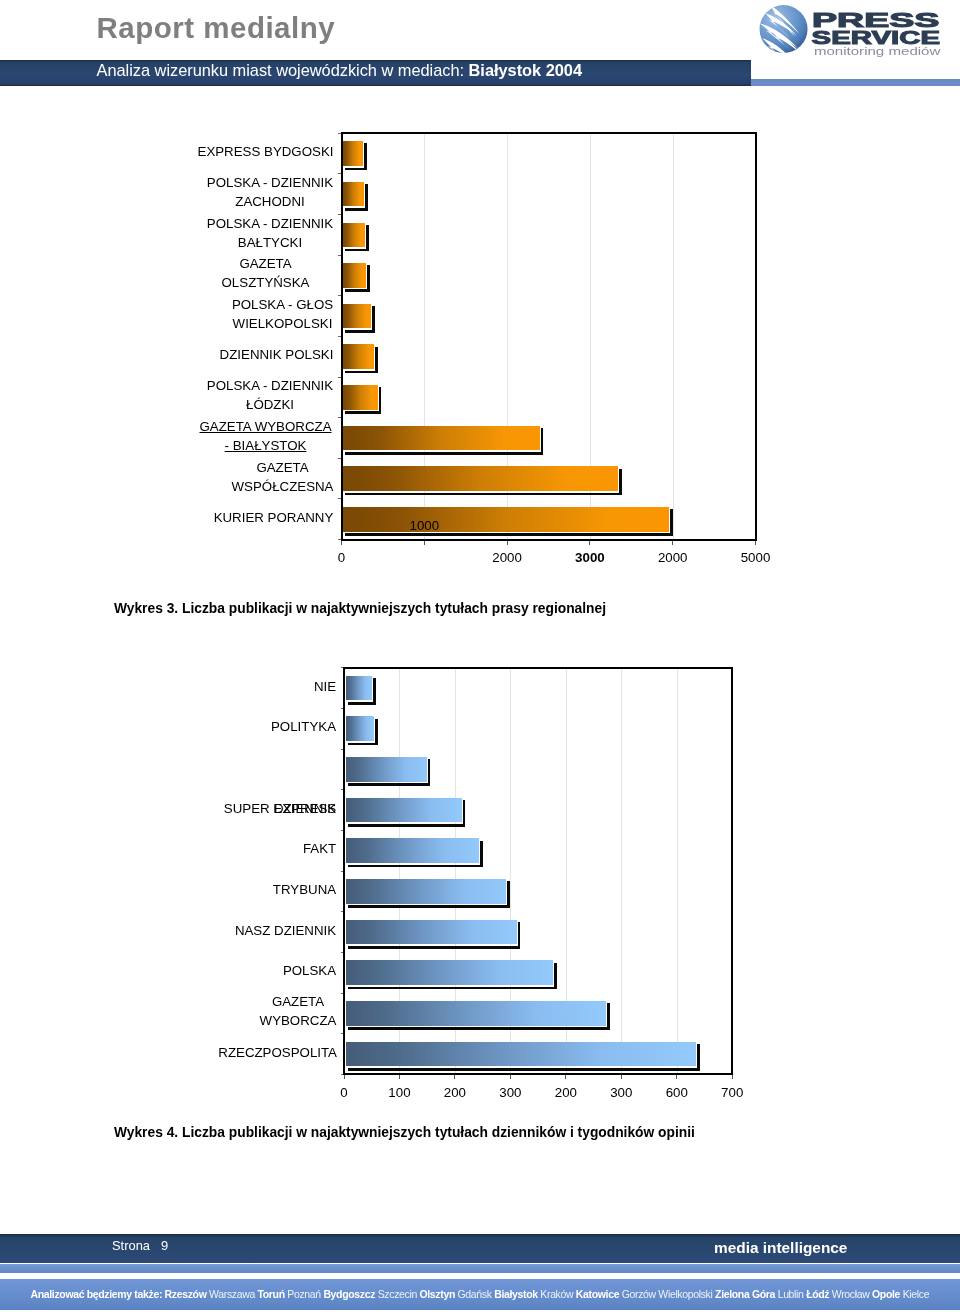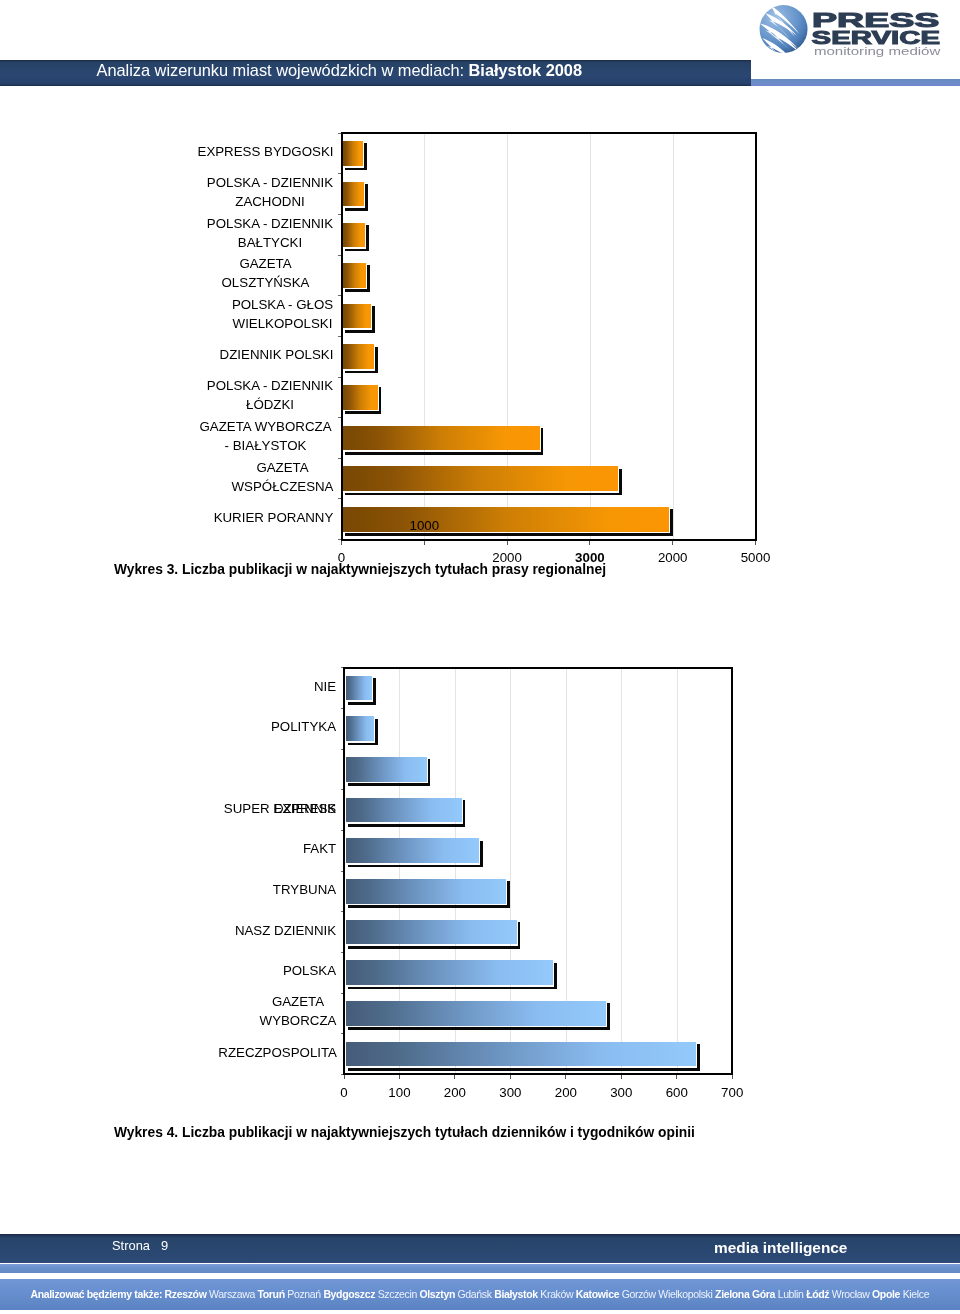--- a/index.html
+++ b/index.html
@@ -55,23 +55,24 @@
   .footer-band .txt{position:absolute;left:30.5px;top:9px;font-size:10.5px;letter-spacing:-0.35px;
                     color:#ffffff;white-space:nowrap;}
   .footer-band .txt b{font-weight:bold;}
   .footer-band .txt .dim{color:#eef3fc;font-weight:normal;}
 </style>
 </head>
 <body>
 
 <div class="page">
 
+  <div class="doc-title">Raport medialny</div>
 
   <div class="subtitle-bar">
-    <div class="txt"><span>Analiza wizerunku miast wojewódzkich w mediach: </span><b>Białystok 2008</b></div>
+    <div class="txt"><span>Analiza wizerunku miast wojewódzkich w mediach: </span><b>Białystok 2004</b></div>
   </div>
   <div class="rule-right"></div>
 
   <div class="logo">
   <svg width="200" height="60" viewBox="0 0 200 60" xmlns="http://www.w3.org/2000/svg">
     <defs>
       <radialGradient id="sphg" cx="33%" cy="26%" r="84%">
         <stop offset="0%" stop-color="#9cc0e6"></stop>
         <stop offset="30%" stop-color="#7fa6d6"></stop>
         <stop offset="55%" stop-color="#6695cb"></stop>
@@ -211,42 +212,42 @@
       <div class="catlabel" style="left:187px;top:294.08px;width:147px;height:40px;">
         <span style="max-width: none; width: 103px;">POLSKA - GŁOS WIELKOPOLSKI</span>
       </div>
       <div class="catlabel" style="left:187px;top:334.71999999999997px;width:147px;height:40px;">
         <span style="max-width: none; width: 115px;">DZIENNIK POLSKI</span>
       </div>
       <div class="catlabel" style="left:187px;top:375.35999999999996px;width:147px;height:40px;">
         <span style="max-width: none; width: 128px;">POLSKA - DZIENNIK ŁÓDZKI</span>
       </div>
       <div class="catlabel" style="left:187px;top:416px;width:147px;height:40px;">
-        <span style="max-width: none; width: 141px;">GAZETA WYBORCZA - BIAŁYSTOK</span>
+        <span style="max-width: none; width: 141px; text-decoration: underline;">GAZETA WYBORCZA - BIAŁYSTOK</span>
       </div>
       <div class="catlabel" style="left:187px;top:456.64px;width:147px;height:40px;">
         <span style="max-width: none; width: 103px;">GAZETA WSPÓŁCZESNA</span>
       </div>
       <div class="catlabel" style="left:187px;top:497.28px;width:147px;height:40px;">
         <span style="max-width: none; width: 121px;">KURIER PORANNY</span>
       </div>
       <div class="tick" style="left:341px;top:540.6px;"></div>
       <div class="xlabel" style="left:301.5px;top:550.1px;width:80px;">0</div>
       <div class="tick" style="left:423.8px;top:540.6px;"></div>
       <div class="xlabel" style="left:384.3px;top:518px;width:80px;">1000</div>
       <div class="tick" style="left:506.6px;top:540.6px;"></div>
       <div class="xlabel" style="left:467.1px;top:550.1px;width:80px;">2000</div>
       <div class="tick" style="left:589.4px;top:540.6px;"></div>
       <div class="xlabel" style="left:549.9px;top:550.1px;width:80px;font-weight:bold;">3000</div>
       <div class="tick" style="left:672.2px;top:540.6px;"></div>
       <div class="xlabel" style="left:632.7px;top:550.1px;width:80px;">2000</div>
       <div class="tick" style="left:755px;top:540.6px;"></div>
       <div class="xlabel" style="left:715.5px;top:550.1px;width:80px;">5000</div>
     </div>
-  <div class="caption" id="cap1" style="left:114px;top:562px;text-align:center;">Wykres 3. Liczba publikacji w najaktywniejszych tytułach prasy regionalnej</div>
+  <div class="caption" id="cap1" style="left:114px;top:601px;text-align:center;">Wykres 3. Liczba publikacji w najaktywniejszych tytułach prasy regionalnej</div>
 
   <div class="chart" id="chart2">
       <div class="plot" style="left:343px;top:666.7px;width:390.20000000000005px;height:408.70000000000005px;">
         <div class="gridline" style="left:54.45714285714286px;"></div>
         <div class="gridline" style="left:109.91428571428573px;"></div>
         <div class="gridline" style="left:165.3714285714286px;"></div>
         <div class="gridline" style="left:220.82857142857145px;"></div>
         <div class="gridline" style="left:276.28571428571433px;"></div>
         <div class="gridline" style="left:331.7428571428572px;"></div>
       </div>

